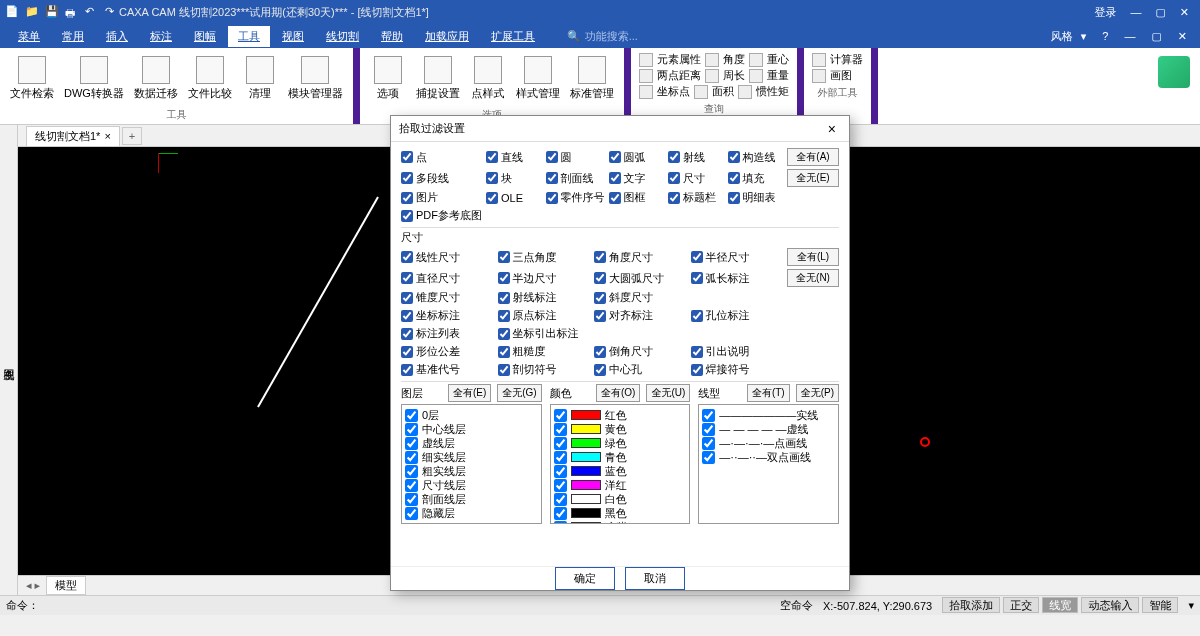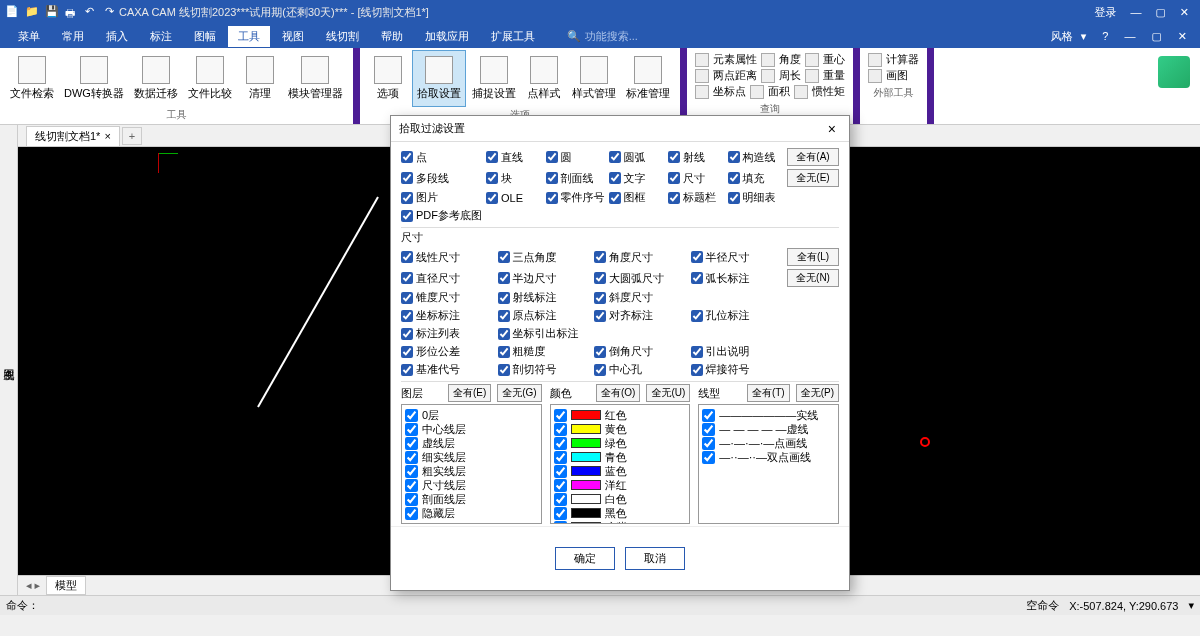--- a/index.html
+++ b/index.html
@@ -4,21 +4,21 @@
 <style>
 *{box-sizing:border-box;margin:0;padding:0;font-family:"Microsoft YaHei",sans-serif;font-size:11px;}
 body{background:#f0f0f0;width:1200px;height:636px;overflow:hidden;position:relative;}
 .titlebar{height:24px;background:#2759b0;color:#fff;display:flex;align-items:center;padding:0 5px;}
 .titlebar .qat{display:flex;gap:6px;}
 .titlebar .qat span{width:14px;height:14px;display:inline-block;}
 .titlebar .title{flex:1;color:#e8e8e8;}
 .titlebar .win-btns{display:flex;gap:2px;align-items:center;}
 .titlebar .win-btns span{padding:2px 6px;color:#fff;cursor:default;}
 .menubar{height:24px;background:#2759b0;display:flex;align-items:center;padding:0 8px;gap:2px;}
-.menubar .tab{padding:3px 10px;color:#fff;}
+.menubar .tab{padding:3px 10px;color:#fff;text-decoration:underline;}
 .menubar .tab.active{background:#fff;color:#2759b0;}
 .menubar .search{margin-left:20px;color:#a8c0e8;display:flex;align-items:center;gap:4px;}
 .menubar .right{margin-left:auto;display:flex;gap:6px;color:#fff;align-items:center;}
 .menubar .right span{padding:2px 5px;}
 .ribbon{height:77px;background:#fff;border-bottom:1px solid #ccc;display:flex;}
 .rgroup{border-right:7px solid #4c1d95;padding:2px 6px;display:flex;flex-direction:column;}
 .rgroup .items{display:flex;gap:2px;flex:1;}
 .rgroup .lbl{text-align:center;color:#666;font-size:10px;padding-top:1px;}
 .rbtn{display:flex;flex-direction:column;align-items:center;justify-content:center;padding:4px 4px;min-width:44px;gap:2px;}
 .rbtn .ico{width:28px;height:28px;border:1px solid #999;background:#f8f8f8;}
@@ -52,21 +52,21 @@
 .grid.g2{grid-template-columns:repeat(4,1fr) 52px;}
 .ck{display:flex;align-items:center;gap:3px;white-space:nowrap;font-size:11px;}
 .ck input{accent-color:#2759b0;width:12px;height:12px;}
 .btn-s{border:1px solid #999;background:#f5f5f5;padding:1px 4px;font-size:10px;white-space:nowrap;text-align:center;}
 .layer-cols{display:flex;gap:8px;}
 .layer-box{flex:1;display:flex;flex-direction:column;}
 .layer-box .hdr{display:flex;align-items:center;gap:6px;margin-bottom:2px;}
 .layer-box .list{border:1px solid #999;height:120px;padding:3px;overflow:hidden;}
 .lrow{display:flex;align-items:center;gap:4px;font-size:11px;line-height:14px;}
 .swatch{width:30px;height:10px;border:1px solid #333;display:inline-block;}
-.dlg-btns{display:flex;gap:10px;justify-content:center;padding:20px;border-top:1px solid #eee;}
+.dlg-btns{display:flex;gap:10px;justify-content:center;padding:0;border-top:1px solid #eee;}
 .dlg-btns button{border:1px solid #2759b0;background:#fff;padding:3px 18px;}
 .brand{position:absolute;right:10px;top:56px;width:32px;height:32px;background:linear-gradient(135deg,#3c8,#2a6);border-radius:4px;}
 .redcirc{position:absolute;right:270px;top:290px;width:10px;height:10px;border:2px solid red;border-radius:50%;}
 hr.sep{border:none;border-top:1px solid #ddd;margin:2px 0;}
 </style>
 </head>
 <body>
 
 <div class="titlebar">
   <div class="qat">
@@ -140,24 +140,20 @@
         </div>
       </div>
     <div class="lbl">工具</div>
   </div>
   <div class="rgroup">
     <div class="items" id="rg2">
         <div class="rbtn">
           <div class="ico"></div>
           <span>选项</span>
         </div>
-        <div class="rbtn sel">
-          <div class="ico"></div>
-          <span>拾取设置</span>
-        </div>
         <div class="rbtn">
           <div class="ico"></div>
           <span>捕捉设置</span>
         </div>
         <div class="rbtn">
           <div class="ico"></div>
           <span>点样式</span>
         </div>
         <div class="rbtn">
           <div class="ico"></div>
@@ -242,20 +238,21 @@
       <span style="background:#fff;border:1px solid #ccc;padding:1px 8px;">模型</span>
     </div>
   </div>
 </div>
 
 <div class="statusbar">
   <span>命令：</span>
   <span class="sep"></span>
   <span>空命令</span>
   <span>X:-507.824, Y:290.673</span>
+  <span id="chips"><span class="chip">拾取添加</span> <span class="chip">正交</span> <span class="chip on">线宽</span> <span class="chip">动态输入</span> <span class="chip">智能</span> </span>
   <span>▾</span>
 </div>
 
 <div class="dialog">
   <div class="dlg-title">
       <span>拾取过滤设置</span>
       <span class="x">×</span>
     </div>
   <div class="dlg-body">
     <div class="grid" id="grid-ent">

